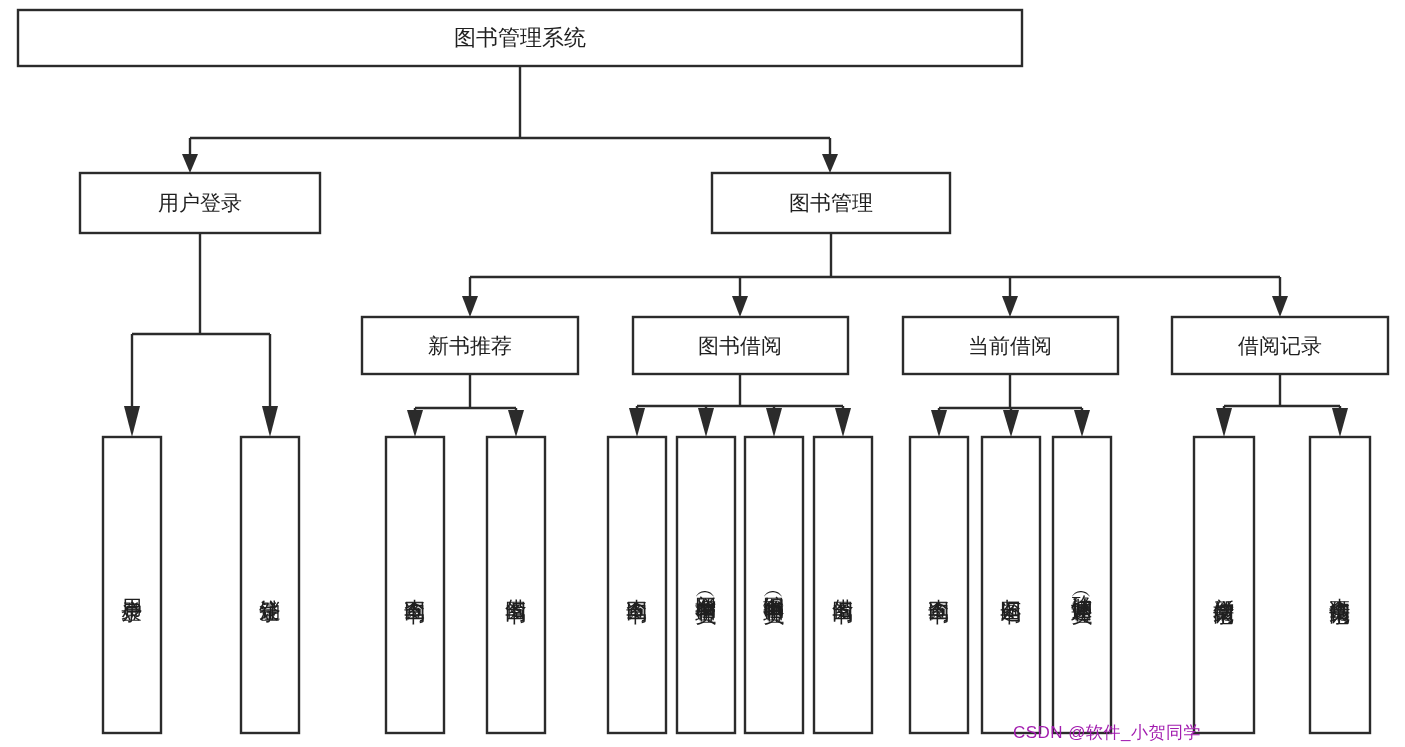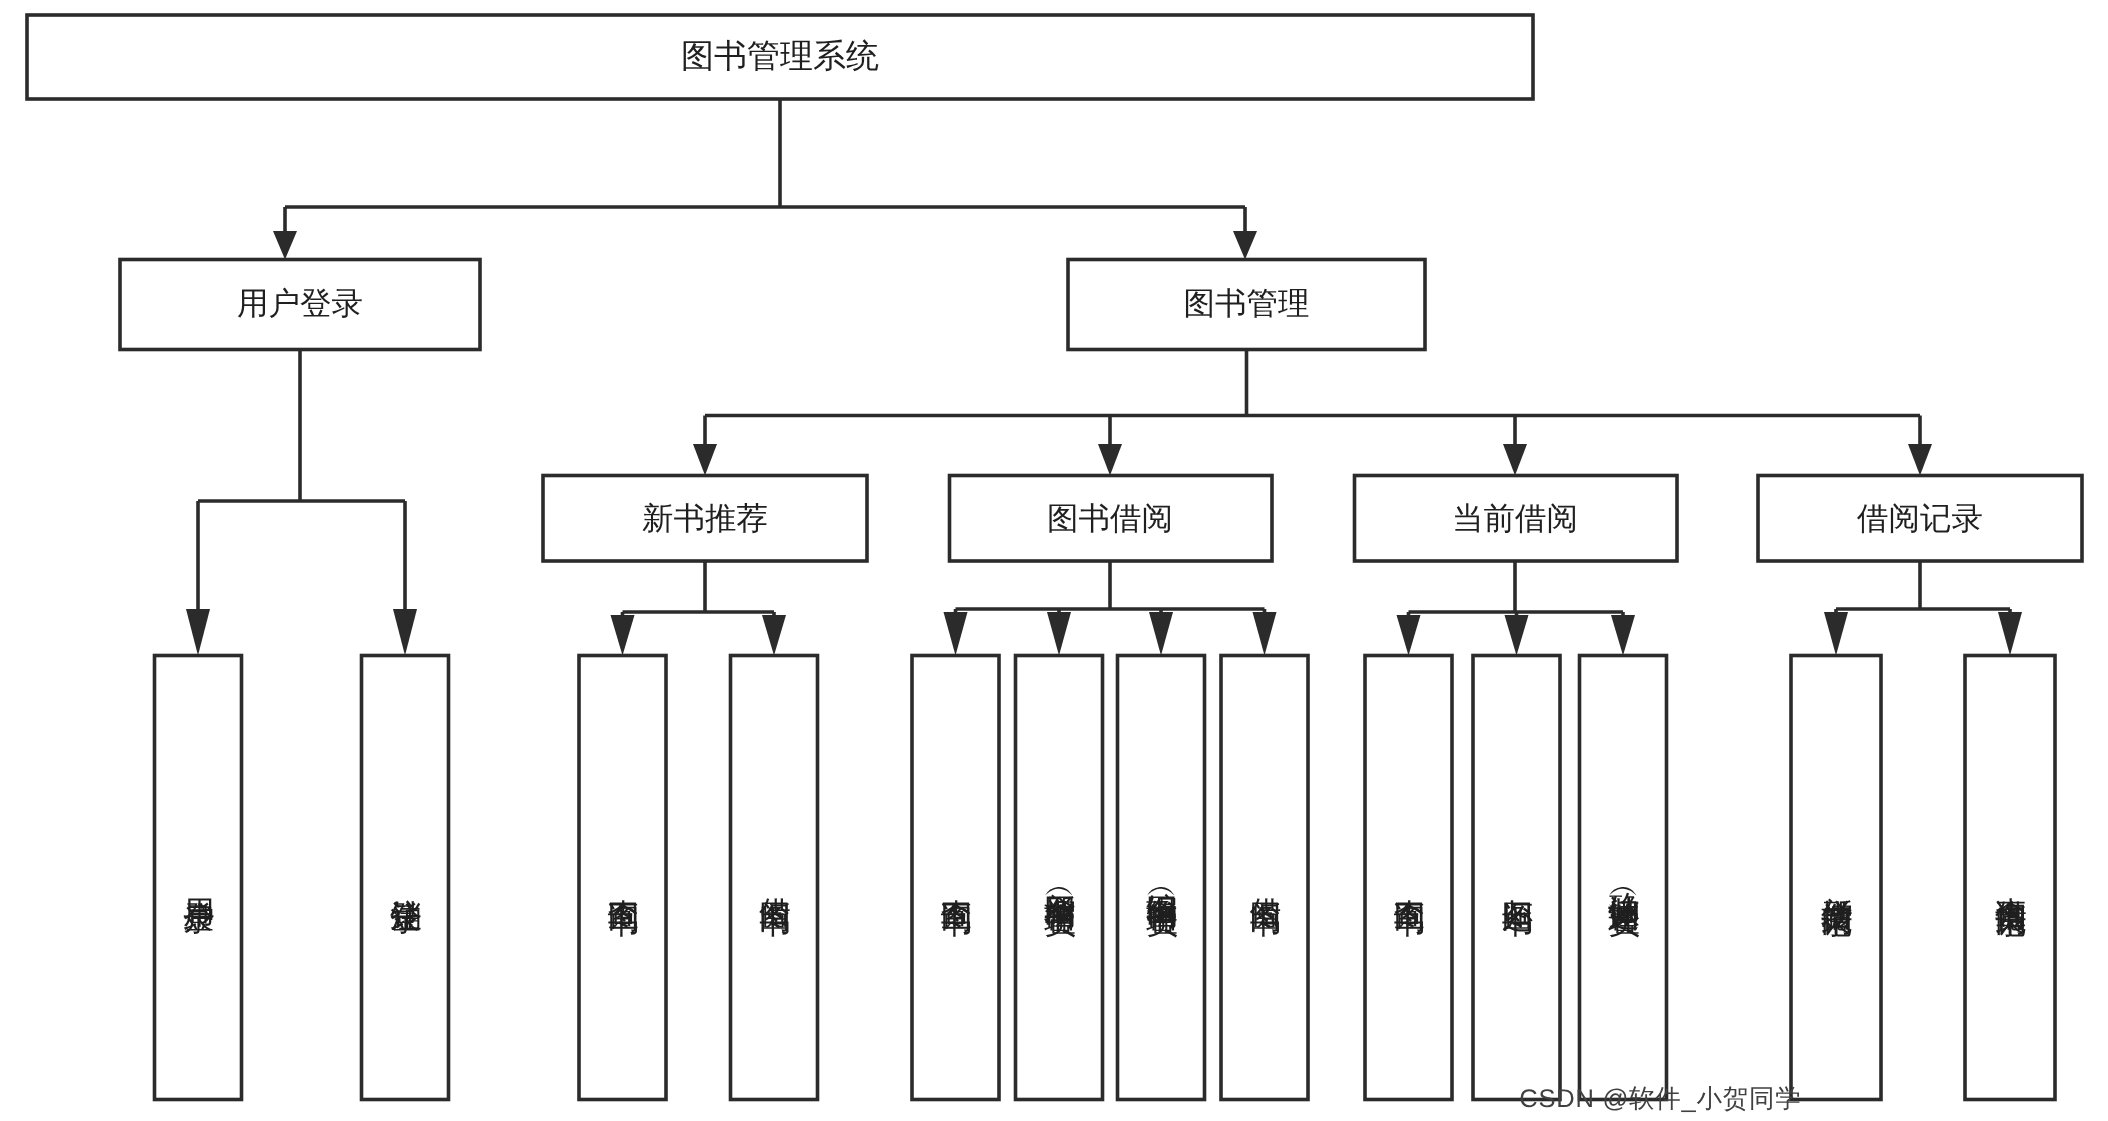--- a/index.html
+++ b/index.html
@@ -67,21 +67,21 @@
     align-items: center;
     justify-content: center;
     pointer-events: none;
   }
   .watermark {
     position: absolute;
     right: 8px;
     bottom: 3px;
     font-family: "Liberation Sans", "DejaVu Sans", sans-serif;
     font-size: 17px;
-    color: #404040;
+    color: #a21caf;
     letter-spacing: 0.5px;
     white-space: nowrap;
   }
 </style>
 </head>
 <body>
 
 <div id="diagram-root">
 
   <svg class="diagram-svg" viewBox="0 0 1405 747">

